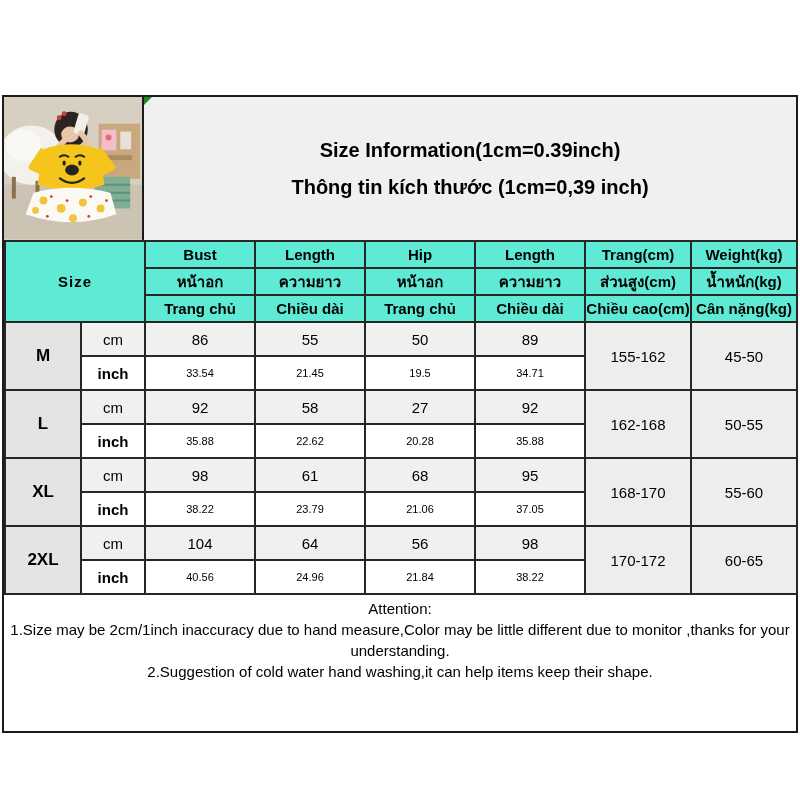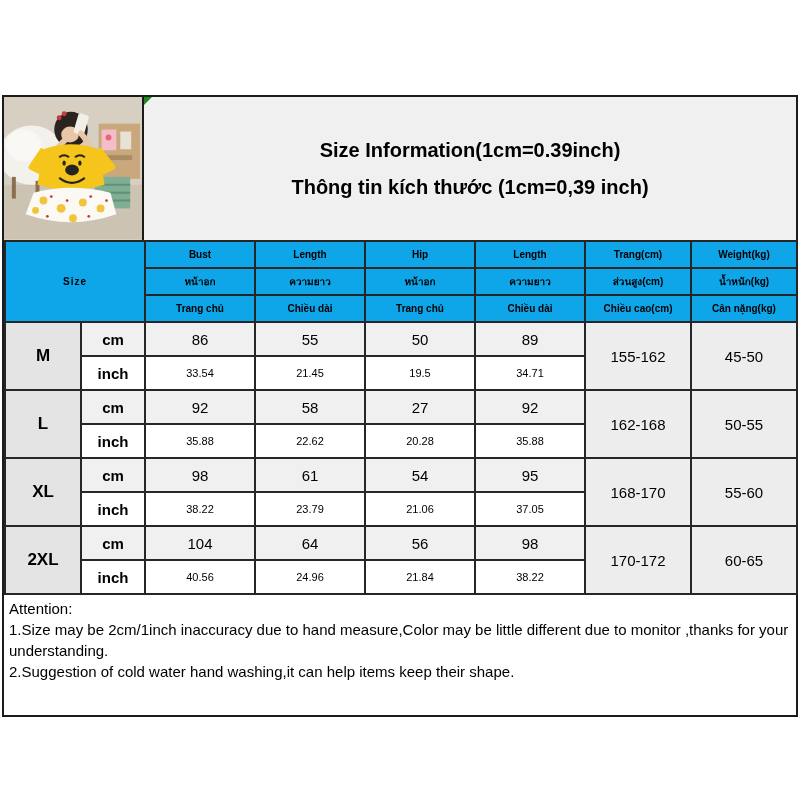--- a/index.html
+++ b/index.html
@@ -30,32 +30,32 @@
   .title-line{font-size:20px;font-weight:bold;line-height:25px;white-space:nowrap;}
   
   table.size-table{
     width:792px;border-collapse:collapse;table-layout:fixed;
     border-top:2px solid #1b1b1b;
   }
   table.size-table td{
     border:2px solid #262626;text-align:center;vertical-align:middle;
     padding:0;overflow:hidden;
   }
-  tr.hdr td{height:25px;background:#0ea5e9;font-size:10px;font-weight:bold;}
+  tr.hdr td{height:25px;background:#5eead4;font-size:15px;font-weight:bold;}
   td.size-cell{background:#ededed;font-size:30px;font-weight:bold;letter-spacing:1px;}
   td.sz{background:#e4e4e4;font-size:17px;font-weight:bold;}
-  td.unit{background:#f0f0f0;font-size:15px;font-weight:bold;height:32px;}
+  td.unit{background:#f0f0f0;font-size:15px;font-weight:normal;height:32px;}
   td.unit-inch{background:#ffffff;font-size:15px;font-weight:bold;height:32px;}
   td.val-cm{background:#f0f0f0;font-size:15px;}
   td.val-inch{background:#ffffff;font-size:11px;}
   td.merged{background:#ededed;font-size:15px;}
   
   .attention{
-    height:120px;background:#ffffff;padding:3px 5px;box-sizing:border-box;
-    font-size:15px;line-height:21px;text-align:left;
+    height:136px;background:#ffffff;padding:3px 5px;box-sizing:border-box;
+    font-size:15px;line-height:21px;text-align:center;
   }
 </style>
 </head>
 <body>
 
 <div class="content-box">
 
   <div class="top-section">
     <div class="product-photo">
       <svg viewBox="0 0 140 143">
@@ -183,21 +183,21 @@
         <td class="val-inch">22.62</td>
         <td class="val-inch">20.28</td>
         <td class="val-inch">35.88</td>
       </tr>
 
       <tr>
         <td class="sz" rowspan="2">XL</td>
         <td class="unit">cm</td>
         <td class="val-cm">98</td>
         <td class="val-cm">61</td>
-        <td class="val-cm">54</td>
+        <td class="val-cm">68</td>
         <td class="val-cm">95</td>
         <td class="merged" rowspan="2">168-170</td>
         <td class="merged" rowspan="2">55-60</td>
       </tr>
       <tr>
         <td class="unit-inch">inch</td>
         <td class="val-inch">38.22</td>
         <td class="val-inch">23.79</td>
         <td class="val-inch">21.06</td>
         <td class="val-inch">37.05</td>

